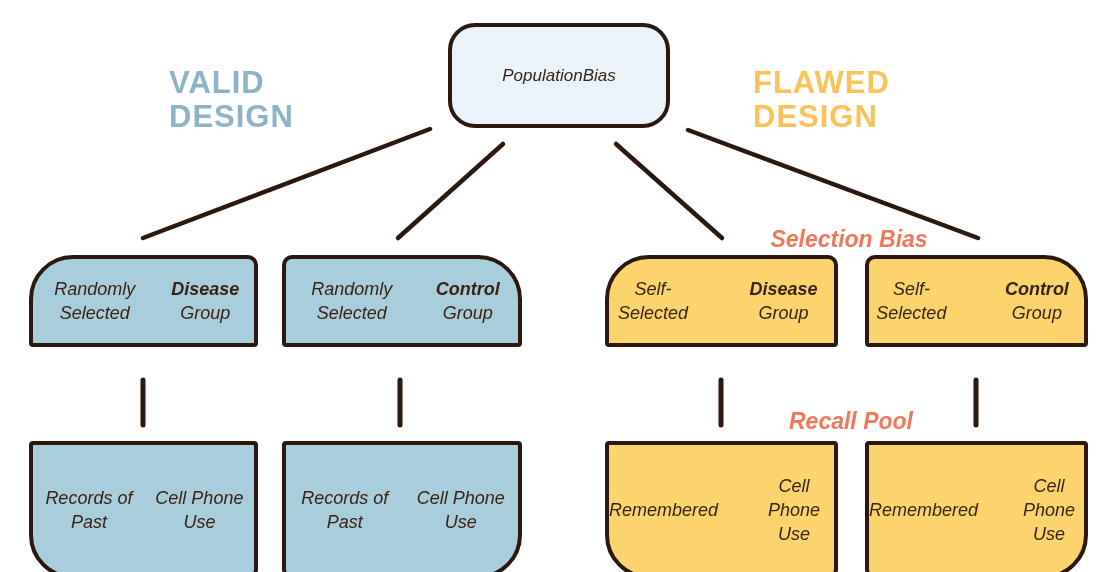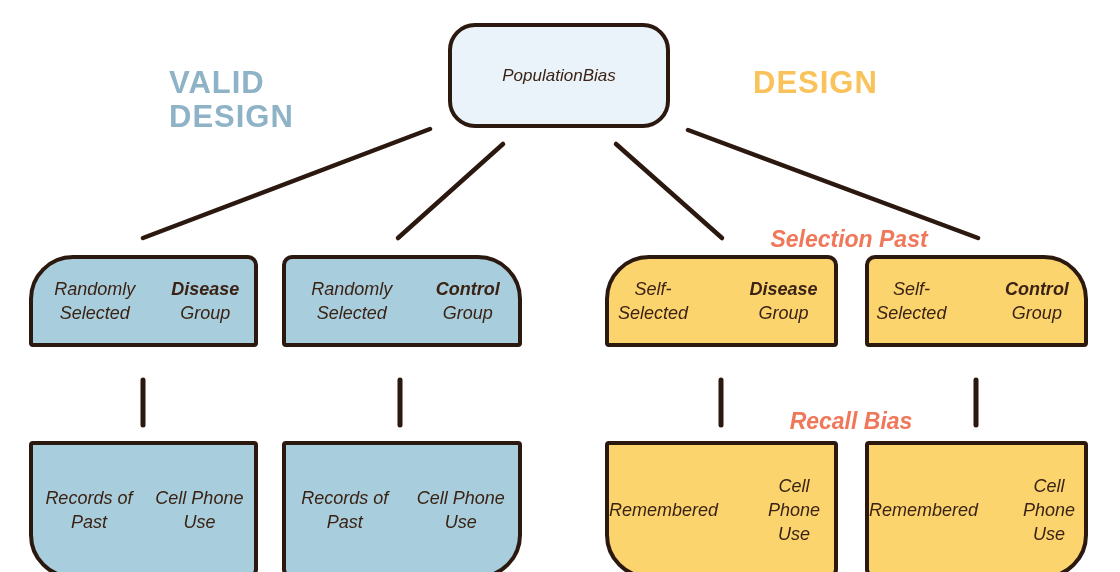--- a/index.html
+++ b/index.html
@@ -88,30 +88,31 @@
     <line x1="721" y1="380" x2="721" y2="425" stroke="#2b180f" stroke-width="5" stroke-linecap="round"></line>
     <line x1="976" y1="380" x2="976" y2="425" stroke="#2b180f" stroke-width="5" stroke-linecap="round"></line>
   </svg>
 
   <div class="heading valid">
     <div>VALID</div>
     <div>DESIGN</div>
   </div>
 
   <div class="heading flawed">
+    <div>FLAWED</div>
     <div>DESIGN</div>
   </div>
 
   <div class="box pool">
     <div class="box-line">Population</div>
     <div class="box-line">Bias</div>
   </div>
 
-  <div class="bias selection">Selection Past</div>
-  <div class="bias recall">Recall Bias</div>
+  <div class="bias selection">Selection Bias</div>
+  <div class="bias recall">Recall Pool</div>
 
   <div class="box blue row-top col1 r-tl">
     <div class="box-line">Randomly Selected</div>
     <div class="box-line"><b>Disease</b> <span>Group</span></div>
   </div>
 
   <div class="box blue row-top col2 r-tr">
     <div class="box-line">Randomly Selected</div>
     <div class="box-line"><b>Control</b> <span>Group</span></div>
   </div>

